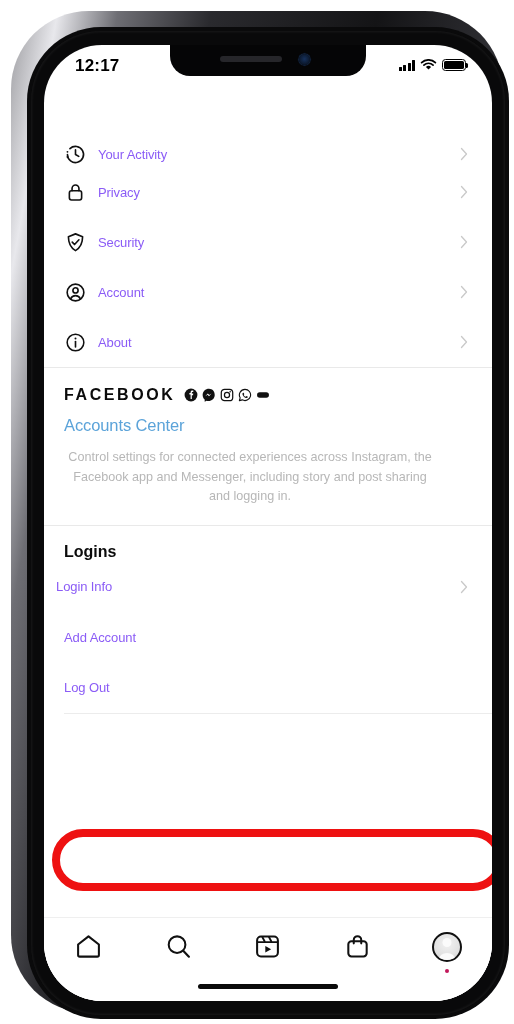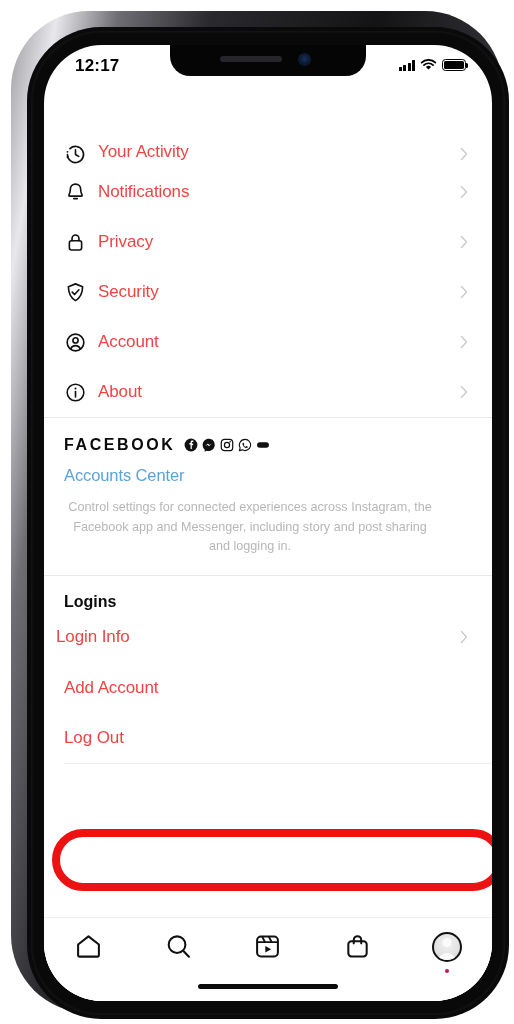--- a/index.html
+++ b/index.html
@@ -105,21 +105,21 @@
   .content {
     position: absolute; left: 0; top: 92px; width: 100%; bottom: 0;
     background: #fff; overflow: hidden;
   }
   .row {
     position: relative; height: 50px;
     display: flex; align-items: center;
     padding: 0 22px 0 20px;
   }
   .row .ico { width: 34px; flex: 0 0 34px; display:flex; align-items:center; }
-  .row .lbl { flex: 1; font-size: 17px; color: #ef4444; letter-spacing: -0.1px; }
+  .row .lbl { flex: 1; font-size: 13px; color: #8b5cf6; letter-spacing: -0.1px; }
   .row .chev { flex: 0 0 12px; }
   .row-clip { height: 30px; overflow: hidden; align-items: flex-end; padding-bottom: 5px; }
   .row-clip .ico svg { margin-bottom: -4px; }
 
   .hr { height: 1px; background: #e9e9e9; width: 100%; }
   .hr-inset { height: 1px; background: #ececec; margin-left: 20px; }
 
   .sect { padding: 18px 22px 0 20px; }
   .fb-head { display: flex; align-items: center; gap: 9px; }
   .fb-word { font-size: 16px; font-weight: bold; color: #0b0b0b; letter-spacing: 2.6px; }
@@ -221,32 +221,20 @@
               <circle cx="3.6" cy="9.2" r="0.95" fill="#111"></circle>
               <circle cx="3.6" cy="14.6" r="0.95" fill="#111"></circle>
             </svg>
           </span>
           <span class="lbl">Your Activity</span>
           <svg class="chev" width="12" height="16" viewBox="0 0 12 16">
             <path d="M3.5 2.5 L8.5 8 L3.5 13.5" stroke="#c9c9c9" stroke-width="1.3" fill="none" stroke-linecap="round" stroke-linejoin="round"></path>
           </svg>
         </div>
 
-        <div class="row">
-          <span class="ico">
-            <svg width="23" height="23" viewBox="0 0 24 24">
-              <path d="M12 3.2 c-3.3 0 -5.4 2.3 -5.4 5.4 c0 4.1 -1.5 5.3 -1.5 6.4 c0 0.5 0.4 0.8 1 0.8 h11.8 c0.6 0 1 -0.3 1 -0.8 c0 -1.1 -1.5 -2.3 -1.5 -6.4 c0 -3.1 -2.1 -5.4 -5.4 -5.4 Z" stroke="#111" stroke-width="1.7" fill="none" stroke-linejoin="round"></path>
-              <path d="M10.2 18.4 h3.6" stroke="#111" stroke-width="1.7" fill="none" stroke-linecap="round"></path>
-            </svg>
-          </span>
-          <span class="lbl">Notifications</span>
-          <svg class="chev" width="12" height="16" viewBox="0 0 12 16">
-            <path d="M3.5 2.5 L8.5 8 L3.5 13.5" stroke="#c9c9c9" stroke-width="1.3" fill="none" stroke-linecap="round" stroke-linejoin="round"></path>
-          </svg>
-        </div>
 
         <div class="row">
           <span class="ico">
             <svg width="23" height="23" viewBox="0 0 24 24">
               <rect x="5.6" y="10.2" width="12.8" height="9.6" rx="2.2" stroke="#111" stroke-width="1.7" fill="none"></rect>
               <path d="M8.4 10.2 V7.8 a3.6 3.6 0 0 1 7.2 0 V10.2" stroke="#111" stroke-width="1.7" fill="none" stroke-linecap="round"></path>
             </svg>
           </span>
           <span class="lbl">Privacy</span>
           <svg class="chev" width="12" height="16" viewBox="0 0 12 16">

